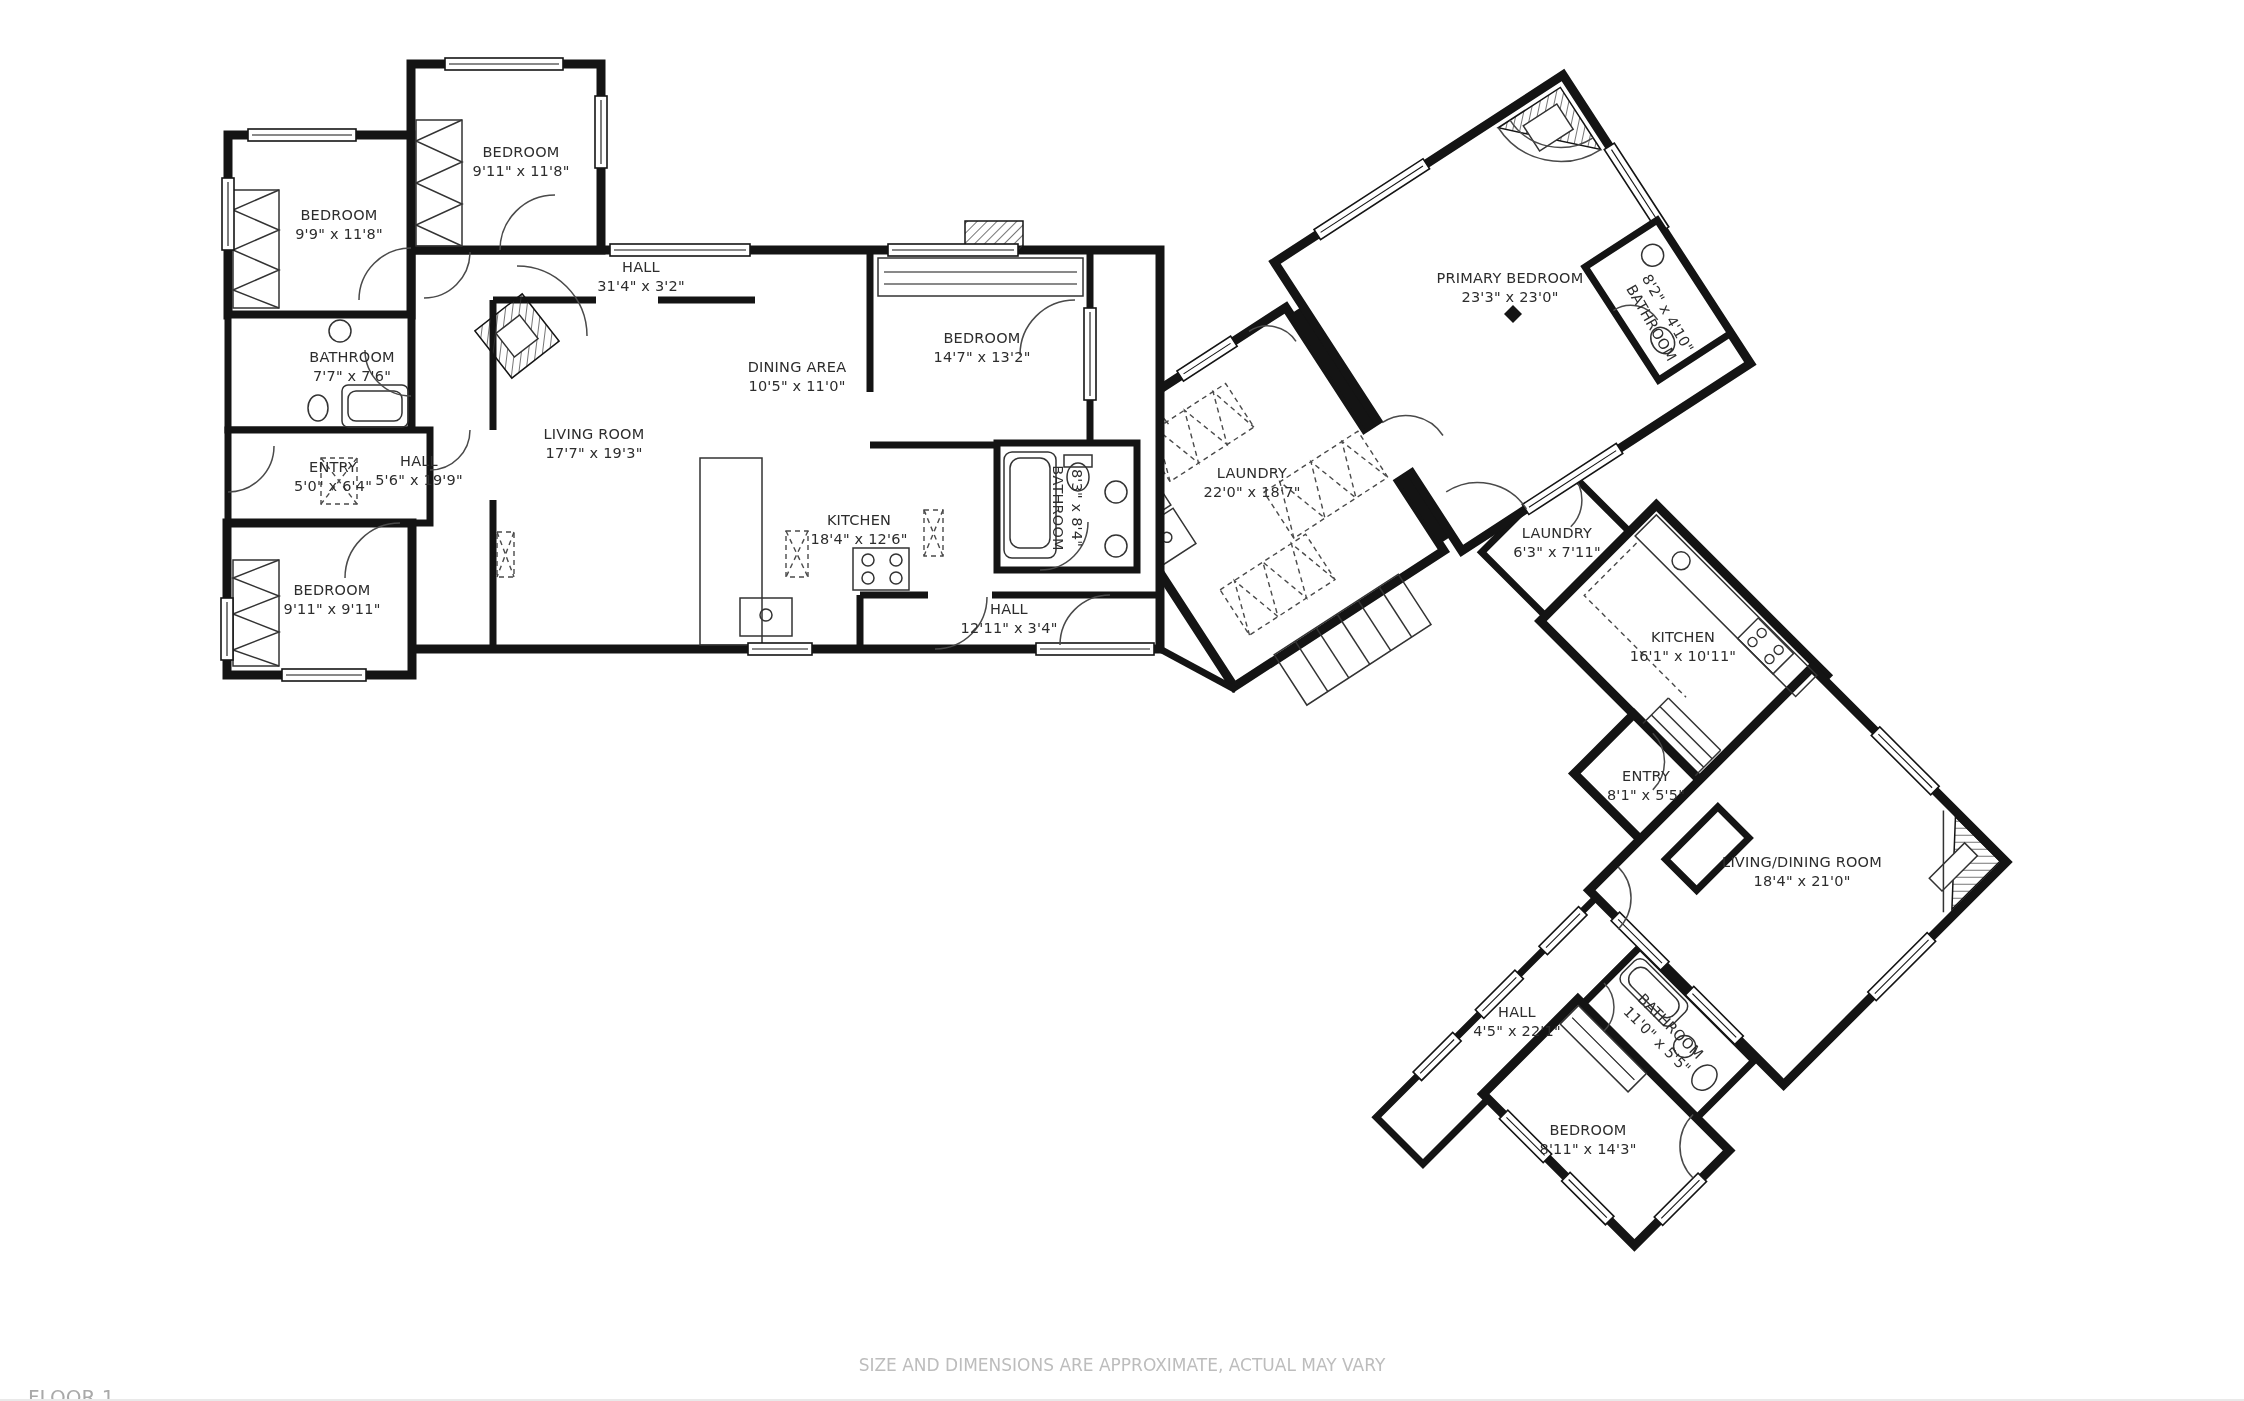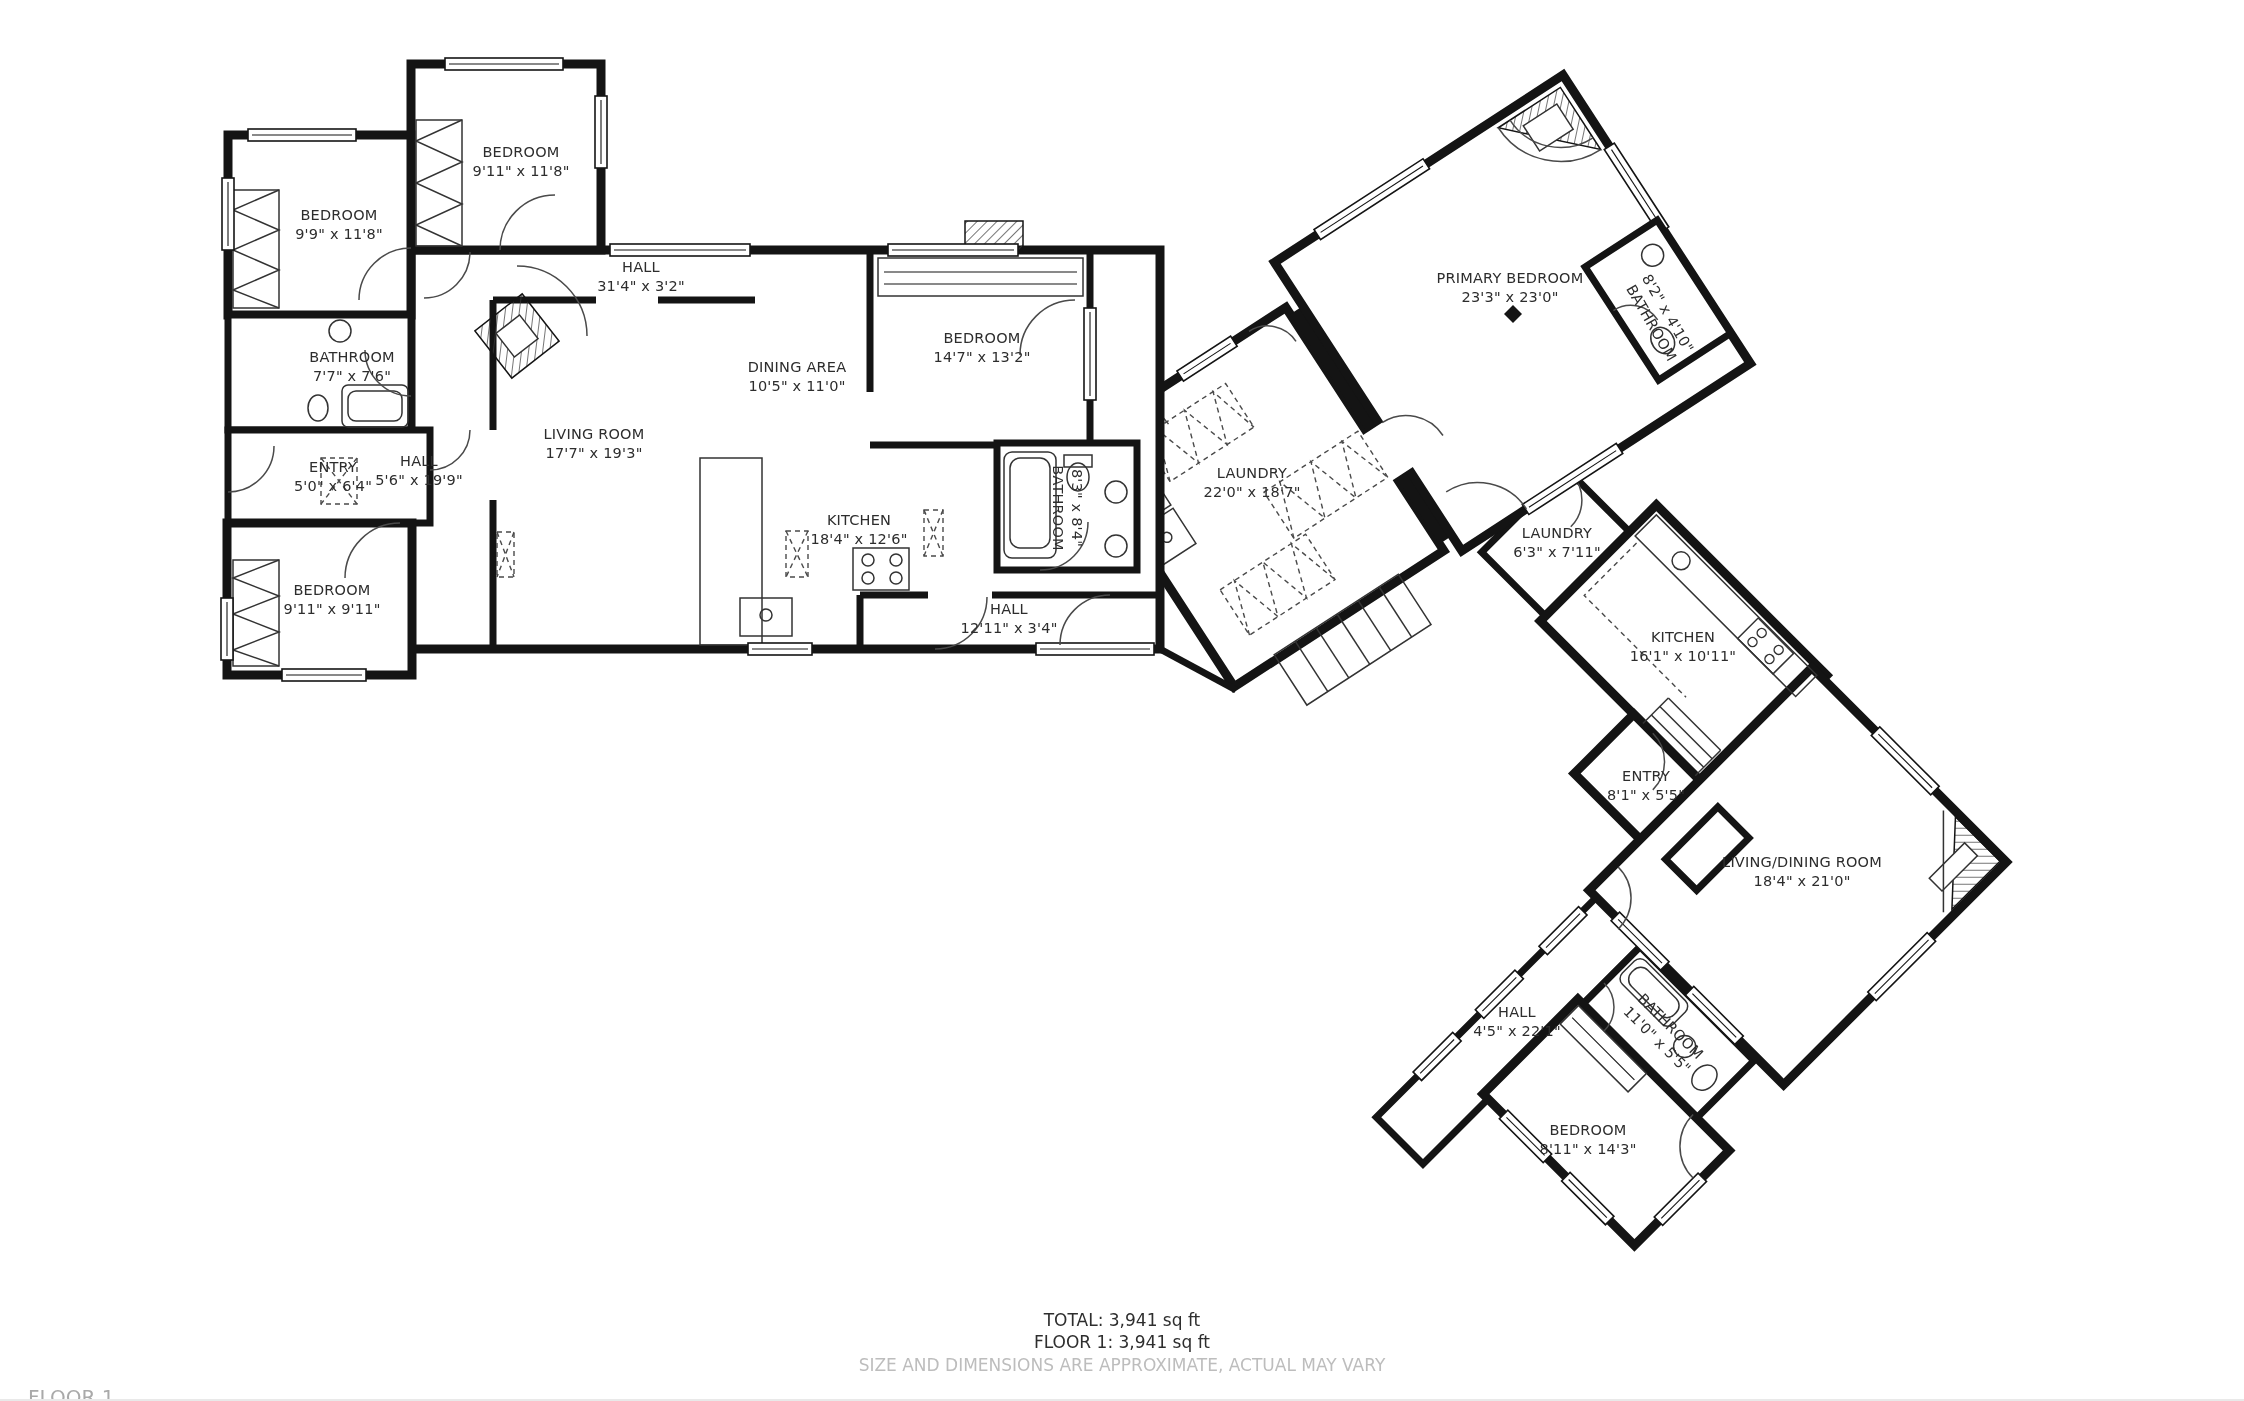--- a/index.html
+++ b/index.html
@@ -378,19 +378,17 @@
       <text>BATHROOM</text>
           <text y="19">11'0" x 5'5"</text>
         </g>
     <g class="lbl" transform="translate(1588 1135)">
       <text>BEDROOM</text>
           <text y="19">8'11" x 14'3"</text>
         </g>
   </g>
 </svg>
 
-<div class="f-line" style="top:1310px">TOTAL: 3,941 sq ft</div>
-<div class="f-line" style="top:1332px">FLOOR 1: 3,941 sq ft</div>
 <div class="f-disc" style="top:1355px">SIZE AND DIMENSIONS ARE APPROXIMATE, ACTUAL MAY VARY</div>
 <div class="floor-tag">FLOOR 1</div>
 <div class="bottom-hairline"></div>
 
 </div>
 
 </body></html>

